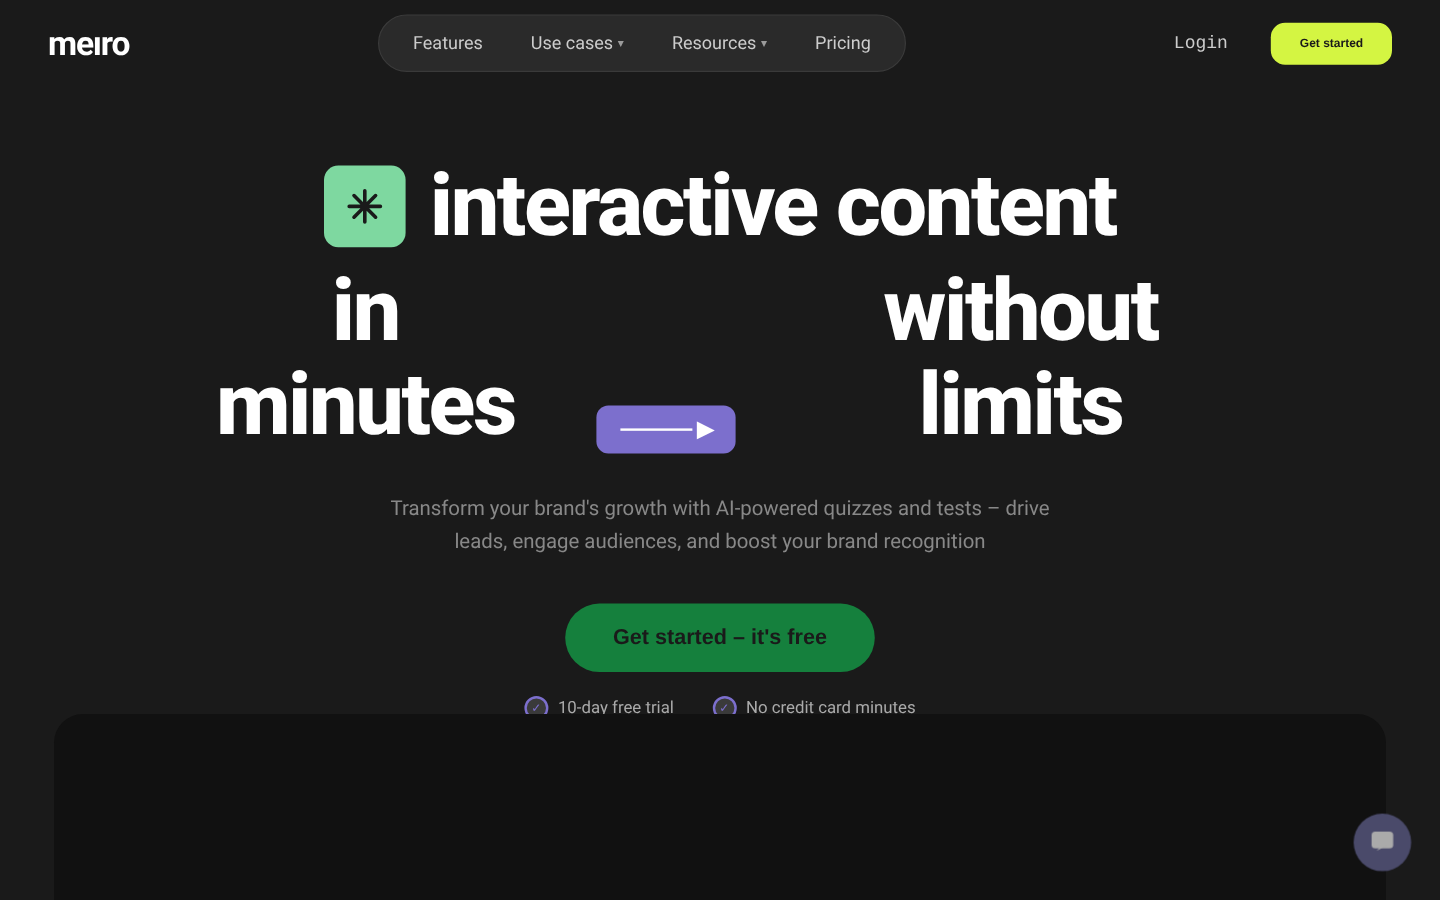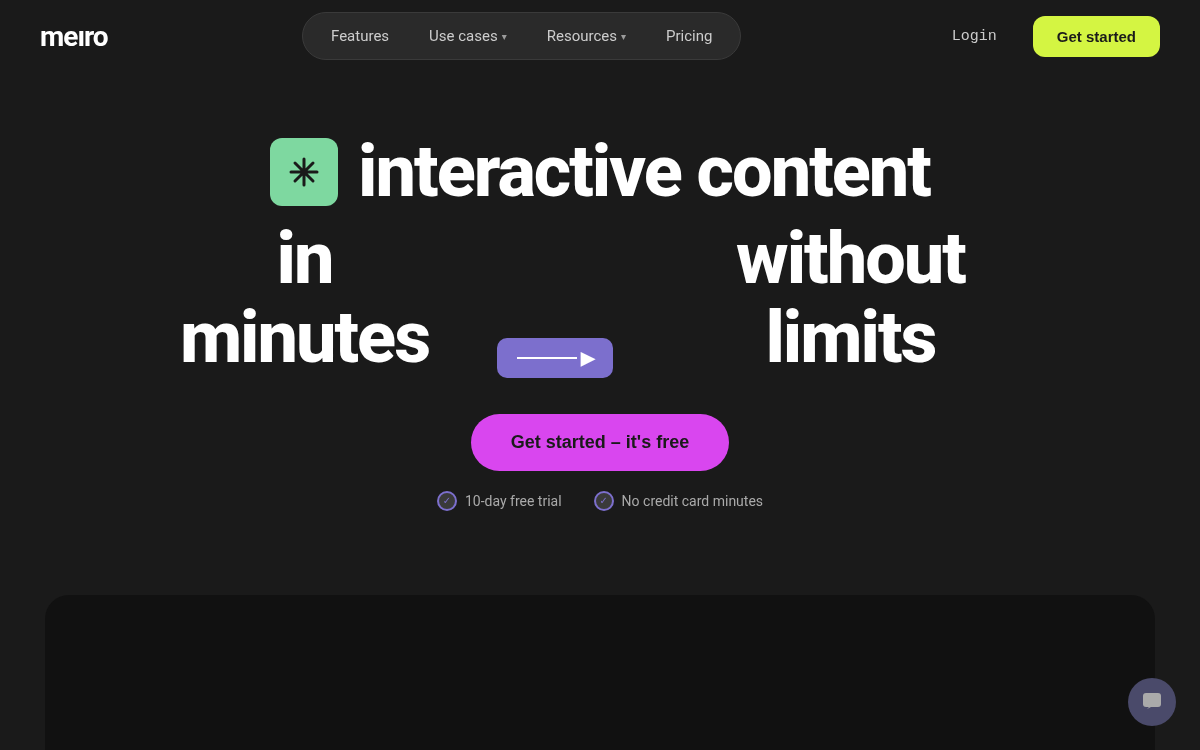--- a/index.html
+++ b/index.html
@@ -68,21 +68,21 @@
       font-size: 15px;
       color: #cccccc;
       cursor: pointer;
       padding: 8px 16px;
       font-family: Liberation Mono, monospace;
     }
 
     .get-started-btn {
       background: #d4f542;
       color: #1a1a1a;
-      font-size: 15px;
+      font-size: 10px;
       font-weight: 600;
       padding: 12px 24px;
       border-radius: 12px;
       cursor: pointer;
       border: none;
     }
 
     
     .hero {
       display: flex;
@@ -157,21 +157,21 @@
     .hero-subtitle {
       font-size: 17px;
       color: #888888;
       margin-top: 32px;
       line-height: 1.7;
       max-width: 560px;
     }
 
     .cta-btn {
       margin-top: 36px;
-      background: #d946ef;
+      background: #15803d;
       color: #1a1a1a;
       font-size: 18px;
       font-weight: 700;
       padding: 18px 40px;
       border-radius: 50px;
       cursor: pointer;
       border: none;
     }
 
     .trust-row {
@@ -274,20 +274,21 @@
       <span class="icon-arrow">
         <div class="arrow-inner">
           <div class="arrow-line"></div>
           <div class="arrow-head">▶</div>
         </div>
       </span>
       <span>without limits</span>
     </div>
   </h1>
 
+  <p class="hero-subtitle">Transform your brand's growth with AI-powered quizzes and tests – drive leads, engage audiences, and boost your brand recognition</p>
 
   <button class="cta-btn">Get started – it's free</button>
 
   <div class="trust-row">
     <div class="trust-item">
       <div class="check-icon">✓</div>
       <span>10-day free trial</span>
     </div>
     <div class="trust-item">
       <div class="check-icon">✓</div>

